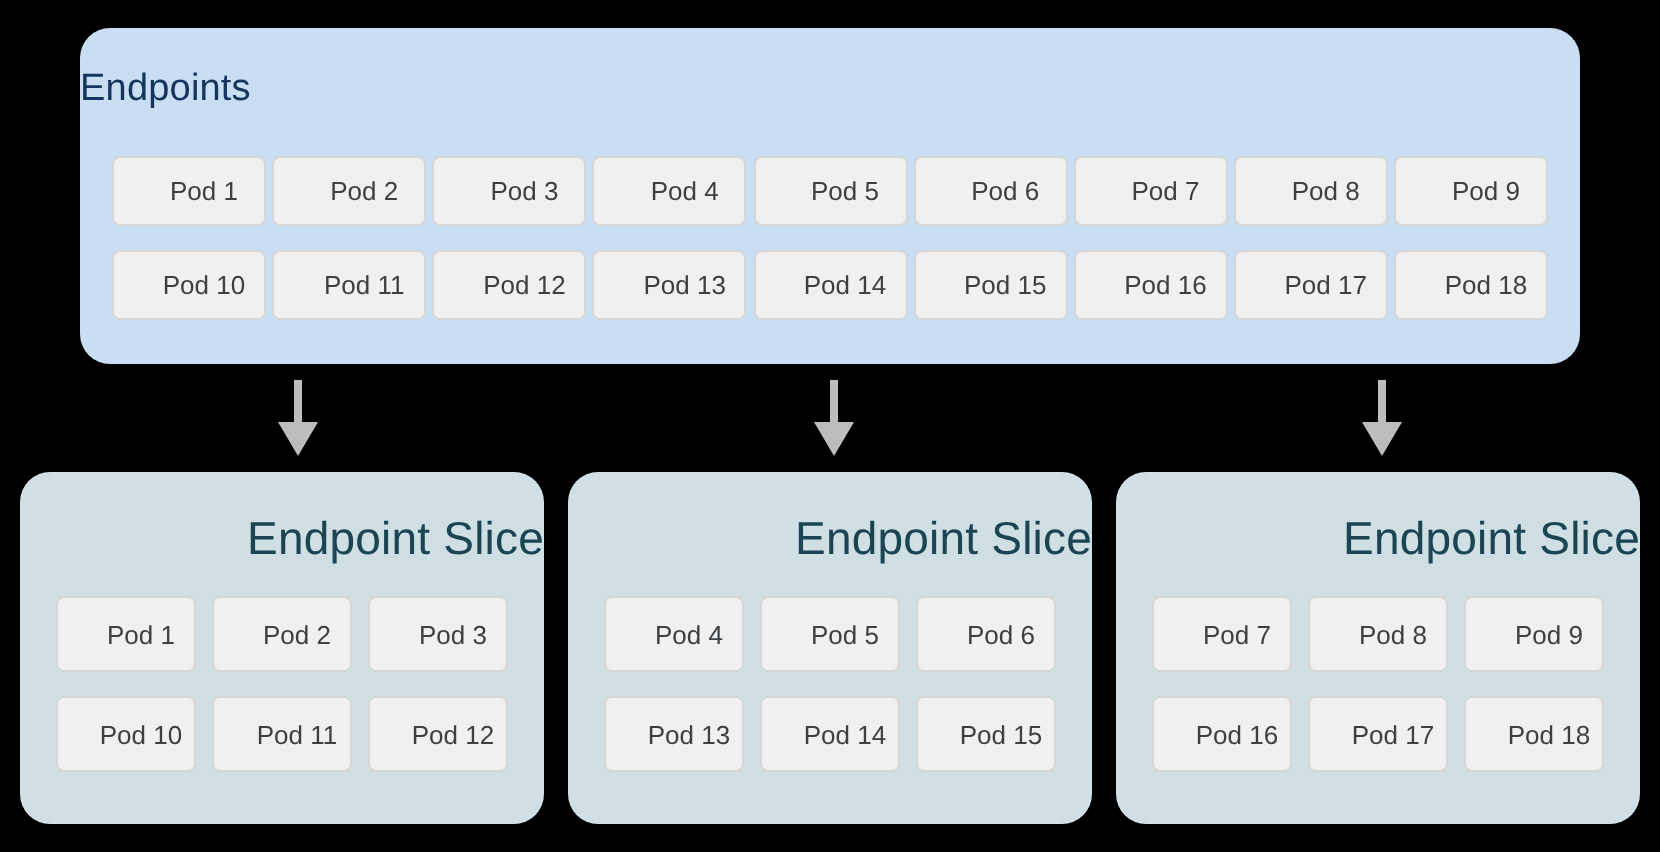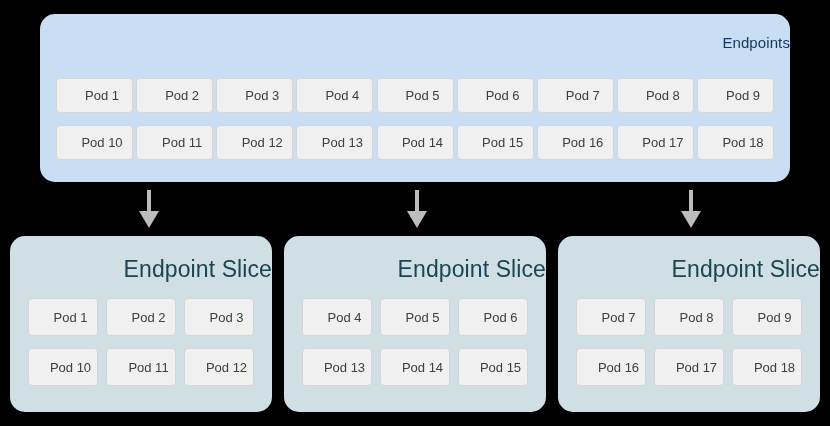--- a/index.html
+++ b/index.html
@@ -32,22 +32,22 @@
     background: #c9def3;
     border-radius: 15px;
     box-sizing: border-box;
   }
 
   .endpoints-title {
     position: absolute;
     top: 20px;
     left: 0;
     width: 100%;
-    text-align: right;
-    font-size: 15px;
+    text-align: left;
+    font-size: 19px;
     color: #15355f;
     letter-spacing: 0.1px;
   }
 
   .endpoints-rows {
     position: absolute;
     top: 64px;
     left: 16px;
     right: 16px;
   }

